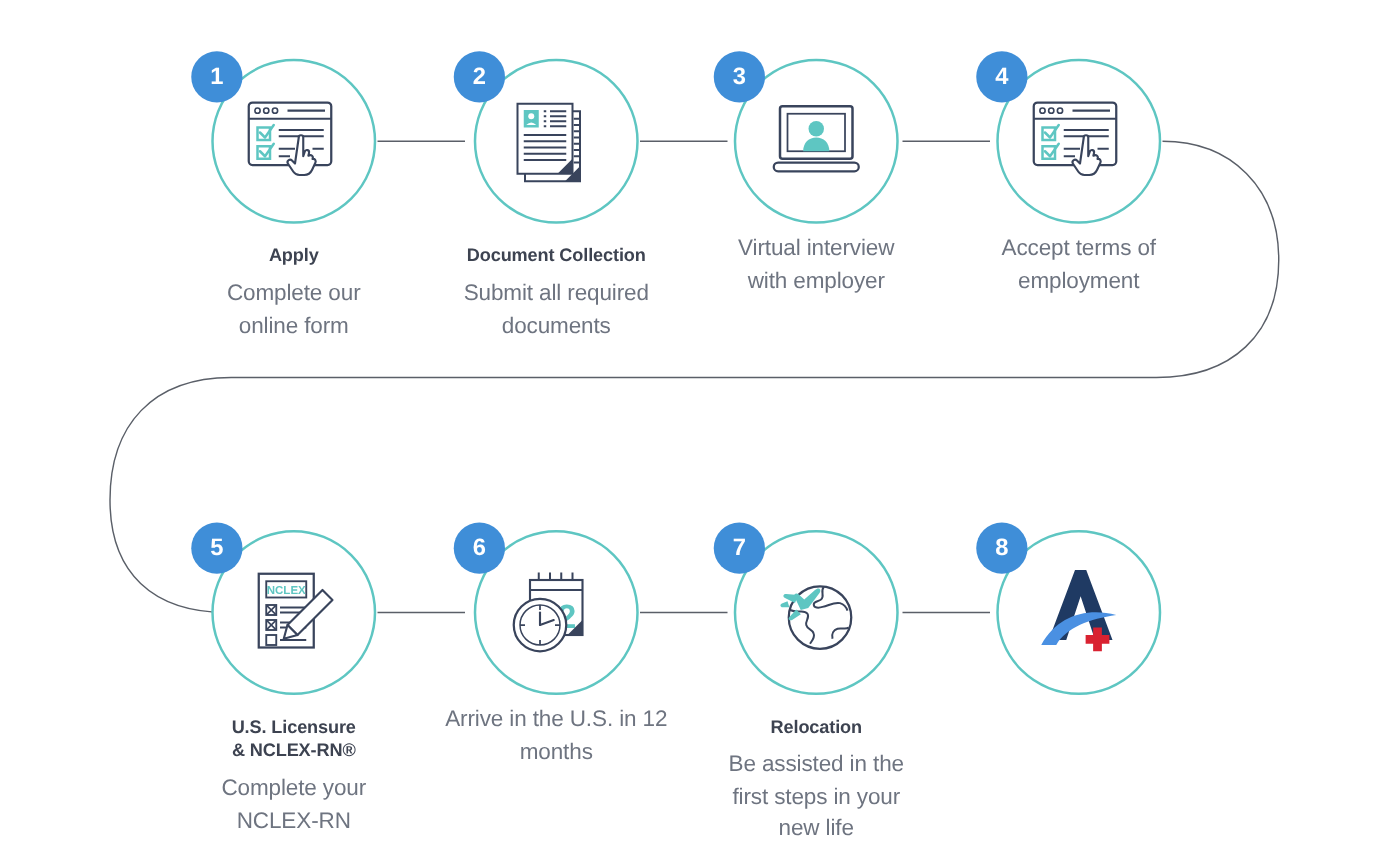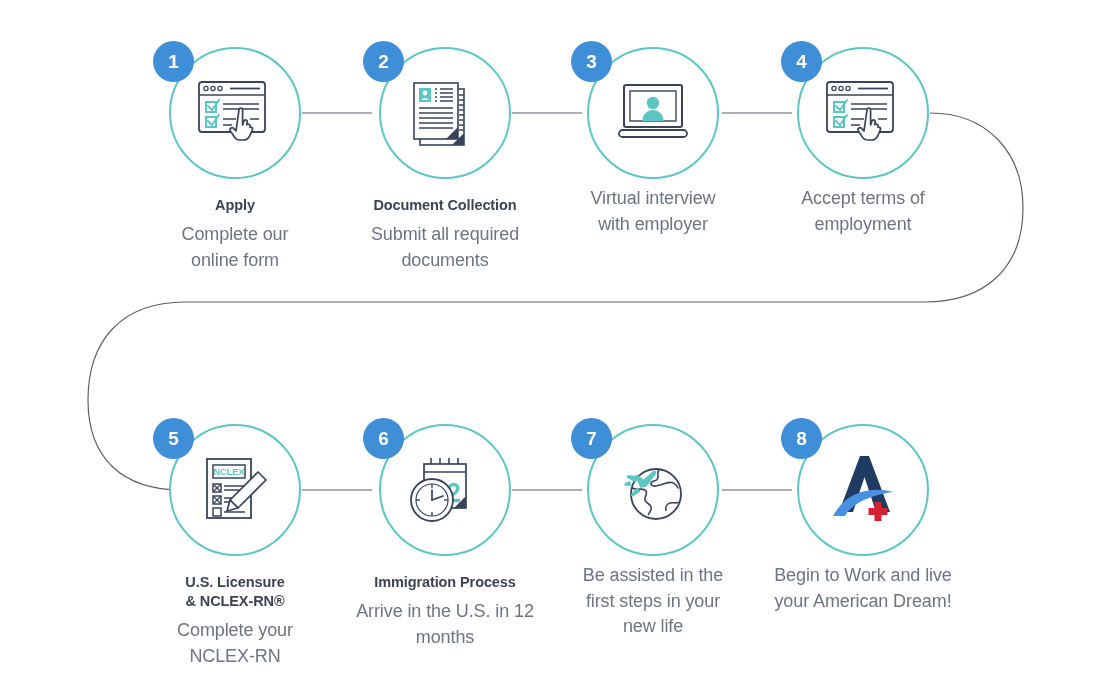--- a/index.html
+++ b/index.html
@@ -286,21 +286,20 @@
             <line x1="30" y1="34" x2="30" y2="38"></line>
               <line x1="30" y1="62" x2="30" y2="66"></line>
             <line x1="14" y1="50" x2="18" y2="50"></line>
               <line x1="42" y1="50" x2="46" y2="50"></line>
           </g>
           <line x1="30" y1="50" x2="30" y2="40" stroke="#39445c" stroke-width="1.7" stroke-linecap="round"></line>
           <line x1="30" y1="50" x2="41" y2="46" stroke="#39445c" stroke-width="1.7" stroke-linecap="round"></line>
         </svg>
       </div>
     </div>
-    <div class="title">Immigration Process</div>
     <div class="desc">Arrive in the U.S. in 12<br>months</div>
   </div>
 
   <div class="step" style="left:548px; top:424px;">
     <div class="circle-wrap">
       <div class="ring"></div>
       <div class="badge">7</div>
       <div class="icon-box">
         <svg viewBox="0 0 86 80" xmlns="http://www.w3.org/2000/svg">
           <circle cx="46" cy="44" r="25" fill="#ffffff" stroke="#39445c" stroke-width="1.8"></circle>
@@ -312,34 +311,34 @@
           <g fill="#5ec6c2">
             <path d="M42 22 c2.8-2.8 5.6-0.6 3.6 2.4 l-9 12 l-6 1.6
                      l-5-10.6 c-1-2.2 1.4-3.6 3.2-2 l4.6 4.2 z"></path>
             <path d="M28.5 26 l-9.5-0.8 c-2.6-0.2-3 2.2-1 3.2 l8 4 z"></path>
             <path d="M27 37.5 l-5.5 6 c-1.6 1.8 0.4 3.6 2.2 2.4 l7-4.6 z"></path>
             <path d="M20 31 l-4.5 1.8 c-1.8 0.8-1.4 3 0.6 3 l5.4 0 z"></path>
           </g>
         </svg>
       </div>
     </div>
+    <div class="title">Relocation</div>
     <div class="desc">Be assisted in the<br>first steps in your<br>new life</div>
   </div>
 
   <div class="step" style="left:758px; top:424px;">
     <div class="circle-wrap">
       <div class="ring"></div>
       <div class="badge">8</div>
       <div class="icon-box">
         <svg viewBox="0 0 86 80" xmlns="http://www.w3.org/2000/svg">
           <path d="M40 6 L49 6 L70 62 L56 62 L44.5 27 L33 62 L19 62 Z" fill="#1f3a63"></path>
           <path d="M13 66 C26 42, 50 36, 73 42 C52 45, 33 52, 25 66 Z" fill="#4a90e2"></path>
           <g fill="#d92231">
             <rect x="54.5" y="52" width="7" height="19"></rect>
             <rect x="48.5" y="58" width="19" height="7"></rect>
           </g>
         </svg>
       </div>
     </div>
-    <div class="desc">Begin to Work and live<br>your American Dream!</div>
   </div>
 
 </div>
 
 </body></html>

